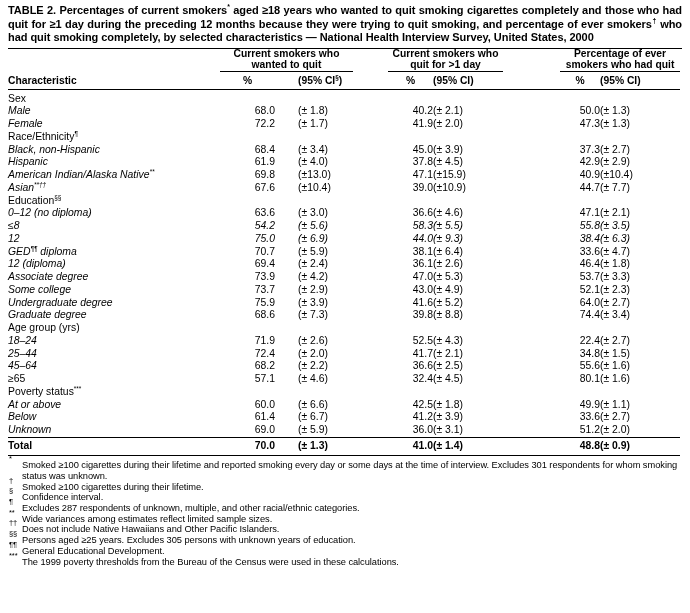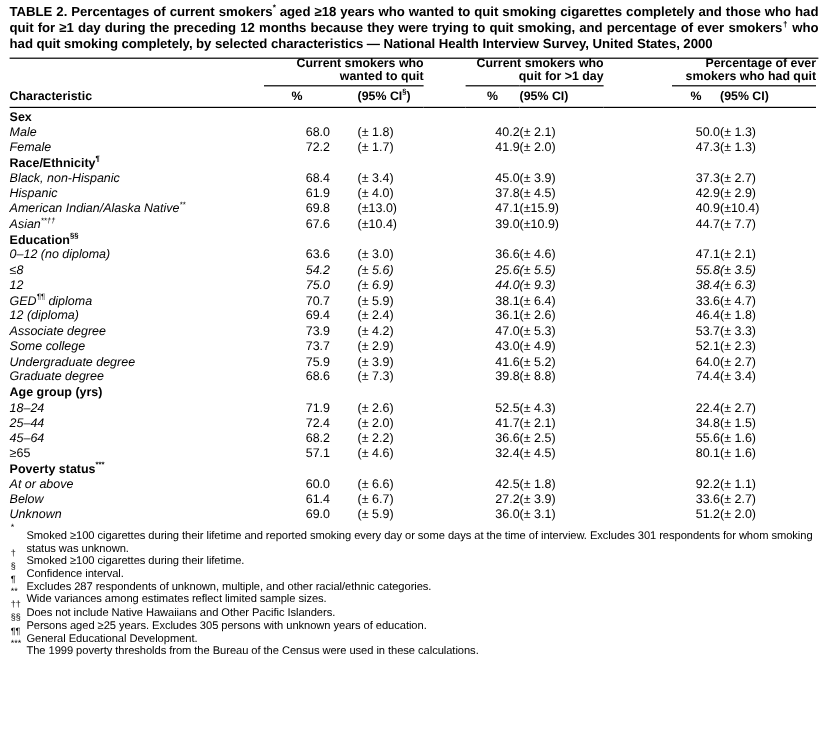--- a/index.html
+++ b/index.html
@@ -17,38 +17,38 @@
   }
   .toprule{border-top:1.3px solid #000;margin-top:3px;}
   table.t{
     border-collapse:collapse;table-layout:fixed;width:672px;
     font-size:10.4px;
   }
   table.t td{padding:0;vertical-align:bottom;}
   
   tr.ghrow td{vertical-align:bottom;}
   td.ghead{
-    font-weight:bold;text-align:right;font-size:10.3px;line-height:10.8px;
+    font-weight:bold;text-align:center;font-size:10.3px;line-height:10.8px;
     border-bottom:1px solid #000;padding-top:5px;padding-bottom:1px;
   }
   tr.subhead td{
     font-weight:bold;border-bottom:1.6px solid #000;
     padding-top:3px;padding-bottom:3px;font-size:10.3px;
   }
   tr.subhead td.c-pct{text-align:center;}
   
   td.c-pct{text-align:right;padding-right:2px;white-space:nowrap;}
   td.c-ci{text-align:left;padding-left:17px;white-space:nowrap;}
   td.c-ci.ci1{padding-left:23px;}
   tbody.tb td{line-height:12.75px;}
   tbody.tb tr:first-child td{padding-top:3px;}
   td.ind0{padding-left:0;}
   td.ind1{padding-left:12px;font-style:italic;}
   td.ind2{padding-left:27px;}
-  tr.row-section td{font-weight:bold;}
+  tr.row-section td{font-weight:normal;}
   tr.row-subitem{font-style:italic;}
   tr.row-total td{
     font-weight:bold;border-top:1.1px solid #000;border-bottom:1.1px solid #000;
     padding-top:2px;padding-bottom:2.5px;
   }
   
   .fns{margin-top:4px;font-size:9.3px;line-height:10.7px;letter-spacing:-0.05px;}
   .fn{position:relative;padding-left:14px;}
   .fn .mark{position:absolute;left:1px;top:-1px;font-size:7.5px;}
 </style>
@@ -179,21 +179,21 @@
           <td class="c-ci">(± 4.6)</td>
           <td class="sp"></td>
           <td class="c-pct">47.1</td>
           <td class="c-ci">(± 2.1)</td>
         </tr>
         <tr class="row-subitem">
           <td class="c-char ind2">≤8</td>
           <td class="c-pct">54.2</td>
           <td class="c-ci ci1">(± 5.6)</td>
           <td class="sp"></td>
-          <td class="c-pct">25.6</td>
+          <td class="c-pct">58.3</td>
           <td class="c-ci">(± 5.5)</td>
           <td class="sp"></td>
           <td class="c-pct">55.8</td>
           <td class="c-ci">(± 3.5)</td>
         </tr>
         <tr class="row-subitem">
           <td class="c-char ind2">12</td>
           <td class="c-pct">75.0</td>
           <td class="c-ci ci1">(± 6.9)</td>
           <td class="sp"></td>
@@ -320,44 +320,55 @@
           <td class="c-char ind0" colspan="9">Poverty status<sup>***</sup></td>
         </tr>
         <tr class="row-item">
           <td class="c-char ind1">At or above</td>
           <td class="c-pct">60.0</td>
           <td class="c-ci ci1">(± 6.6)</td>
           <td class="sp"></td>
           <td class="c-pct">42.5</td>
           <td class="c-ci">(± 1.8)</td>
           <td class="sp"></td>
-          <td class="c-pct">92.2</td>
+          <td class="c-pct">49.9</td>
           <td class="c-ci">(± 1.1)</td>
         </tr>
         <tr class="row-item">
           <td class="c-char ind1">Below</td>
           <td class="c-pct">61.4</td>
           <td class="c-ci ci1">(± 6.7)</td>
           <td class="sp"></td>
-          <td class="c-pct">27.2</td>
+          <td class="c-pct">41.2</td>
           <td class="c-ci">(± 3.9)</td>
           <td class="sp"></td>
           <td class="c-pct">33.6</td>
           <td class="c-ci">(± 2.7)</td>
         </tr>
         <tr class="row-item">
           <td class="c-char ind1">Unknown</td>
           <td class="c-pct">69.0</td>
           <td class="c-ci ci1">(± 5.9)</td>
           <td class="sp"></td>
           <td class="c-pct">36.0</td>
           <td class="c-ci">(± 3.1)</td>
           <td class="sp"></td>
           <td class="c-pct">51.2</td>
           <td class="c-ci">(± 2.0)</td>
+        </tr>
+        <tr class="row-total">
+          <td class="c-char ind0">Total</td>
+          <td class="c-pct">70.0</td>
+          <td class="c-ci ci1">(± 1.3)</td>
+          <td class="sp"></td>
+          <td class="c-pct">41.0</td>
+          <td class="c-ci">(± 1.4)</td>
+          <td class="sp"></td>
+          <td class="c-pct">48.8</td>
+          <td class="c-ci">(± 0.9)</td>
         </tr>
       </tbody>
   </table>
 
   <div class="fns">
       <div class="fn"><sup class="mark">*</sup>Smoked ≥100 cigarettes during their lifetime and reported smoking every day or some days at the time of interview. Excludes 301 respondents for whom smoking status was unknown.</div>
       <div class="fn"><sup class="mark">†</sup>Smoked ≥100 cigarettes during their lifetime.</div>
       <div class="fn"><sup class="mark">§</sup>Confidence interval.</div>
       <div class="fn"><sup class="mark">¶</sup>Excludes 287 respondents of unknown, multiple, and other racial/ethnic categories.</div>
       <div class="fn"><sup class="mark">**</sup>Wide variances among estimates reflect limited sample sizes.</div>

